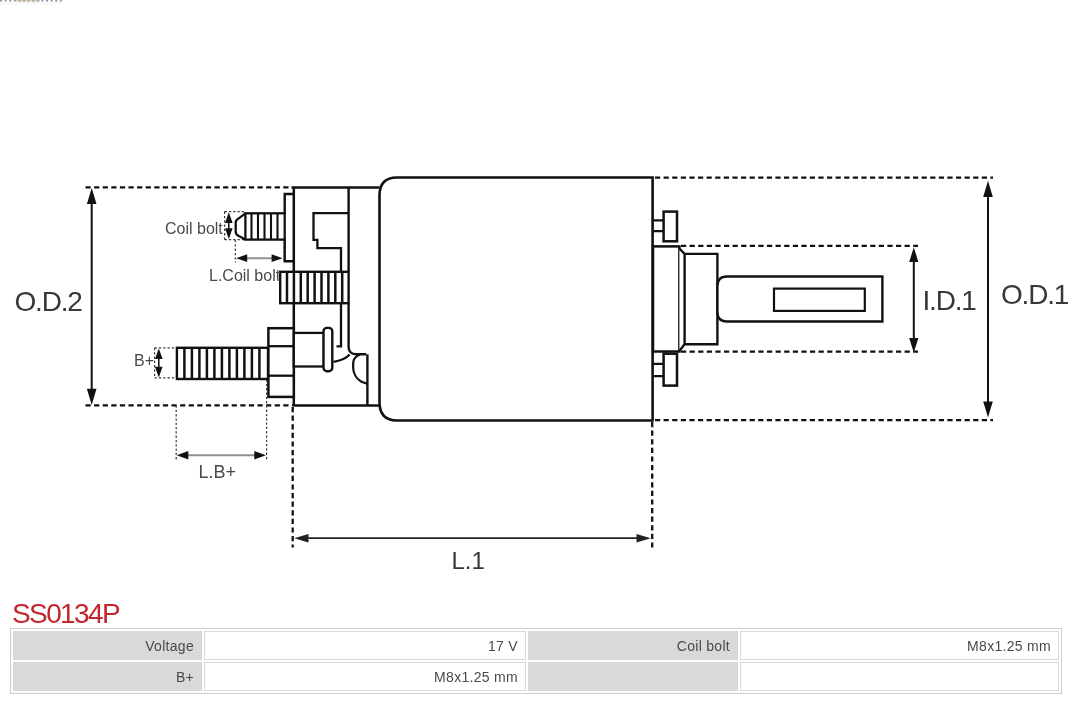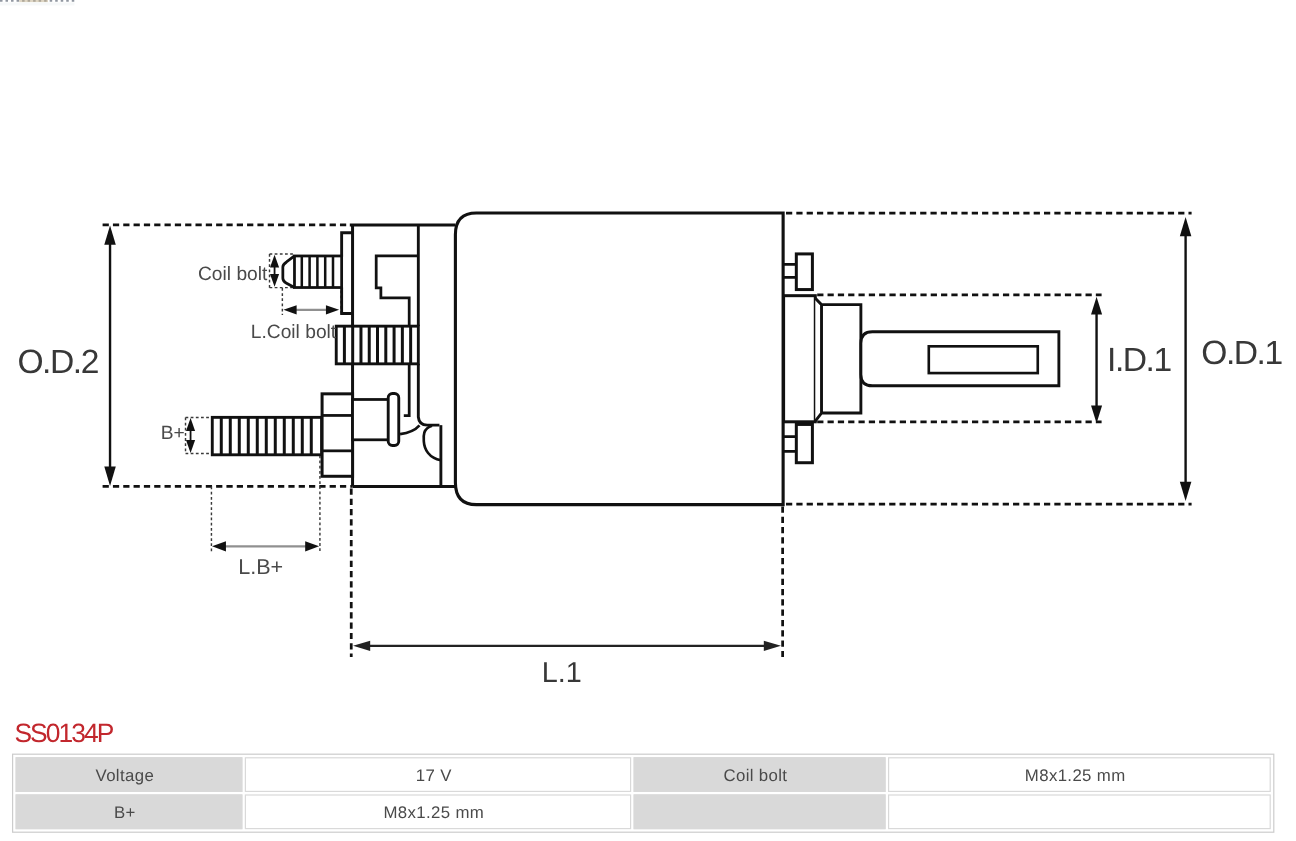--- a/index.html
+++ b/index.html
@@ -1,20 +1,20 @@
 <!DOCTYPE html>
 <html><head>
 <meta charset="utf-8">
 <style>
 html,body{margin:0;padding:0;background:#fff;width:1080px;height:701px;overflow:hidden;}
 body{font-family:"Liberation Sans",sans-serif;position:relative;}
 #diag{position:absolute;left:0;top:0;}
-#code{position:absolute;left:12px;top:598px;font-size:22px;letter-spacing:-1.6px;color:#c2272d;}
+#code{position:absolute;left:12px;top:598px;font-size:28px;letter-spacing:-1.6px;color:#c2272d;}
 #spec{position:absolute;left:10px;top:628px;border-collapse:separate;border-spacing:2px;border:1px solid #ccc;background:#fff;}
-#spec td{height:27px;font-size:14px;color:#4a4a4a;text-align:center;padding:0 7px 0 0;letter-spacing:0.3px;border:1px solid #d9d9d9;}
+#spec td{height:27px;font-size:14px;color:#4a4a4a;text-align:right;padding:0 7px 0 0;letter-spacing:0.3px;border:1px solid #d9d9d9;}
 #spec td.g{background:#d9d9d9;}
 </style>
 </head>
 <body>
 <svg id="diag" width="1080" height="596" viewBox="0 0 1080 596">
 
   <g>
     <line x1="0" y1="0.8" x2="62" y2="0.8" stroke="#9096a0" stroke-width="1.5" stroke-dasharray="2.1,2.5"></line>
     <rect x="16" y="0" width="24" height="1.8" fill="#c5b493" opacity="0.55"></rect>
     <rect x="0" y="2" width="62" height="2.5" fill="#f4f6f8" opacity="0.8"></rect>

